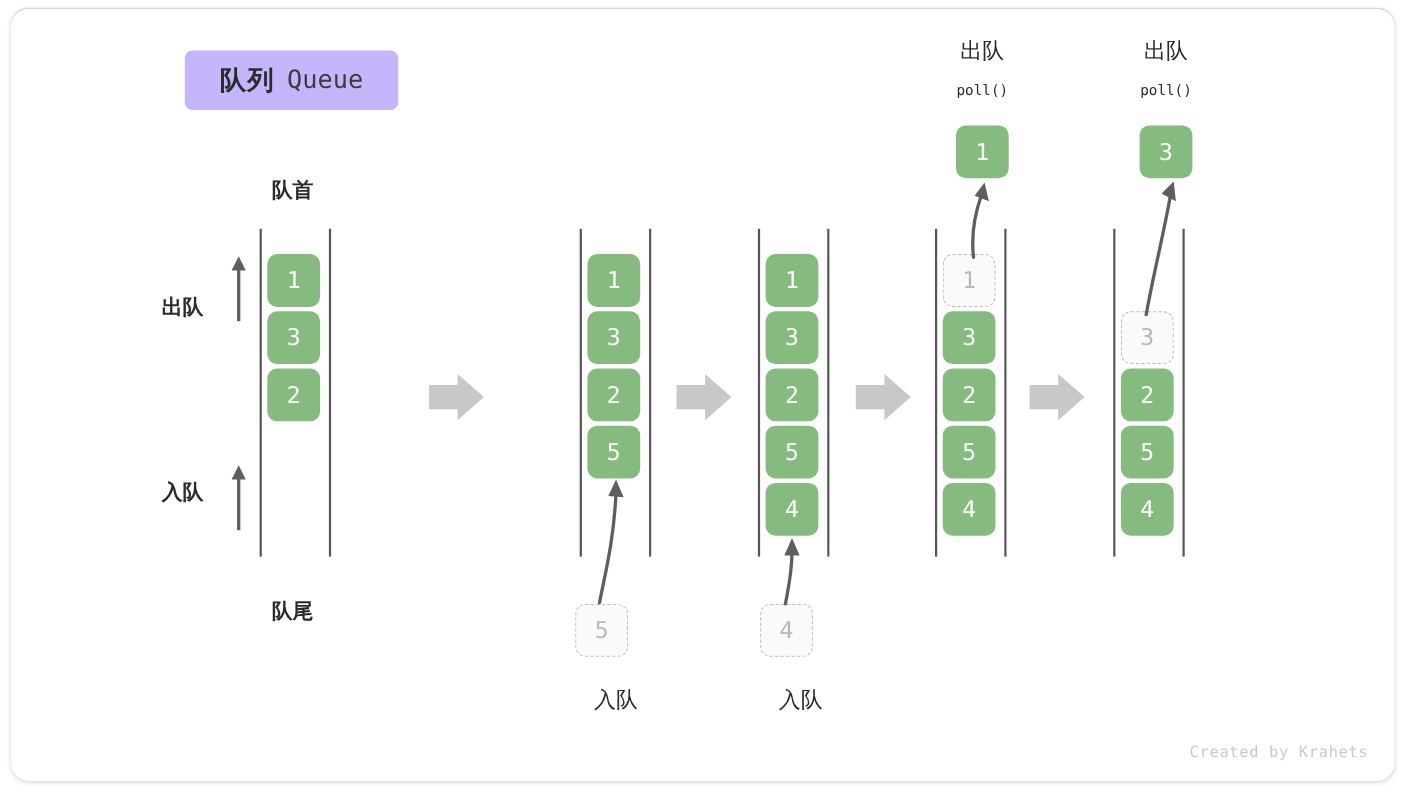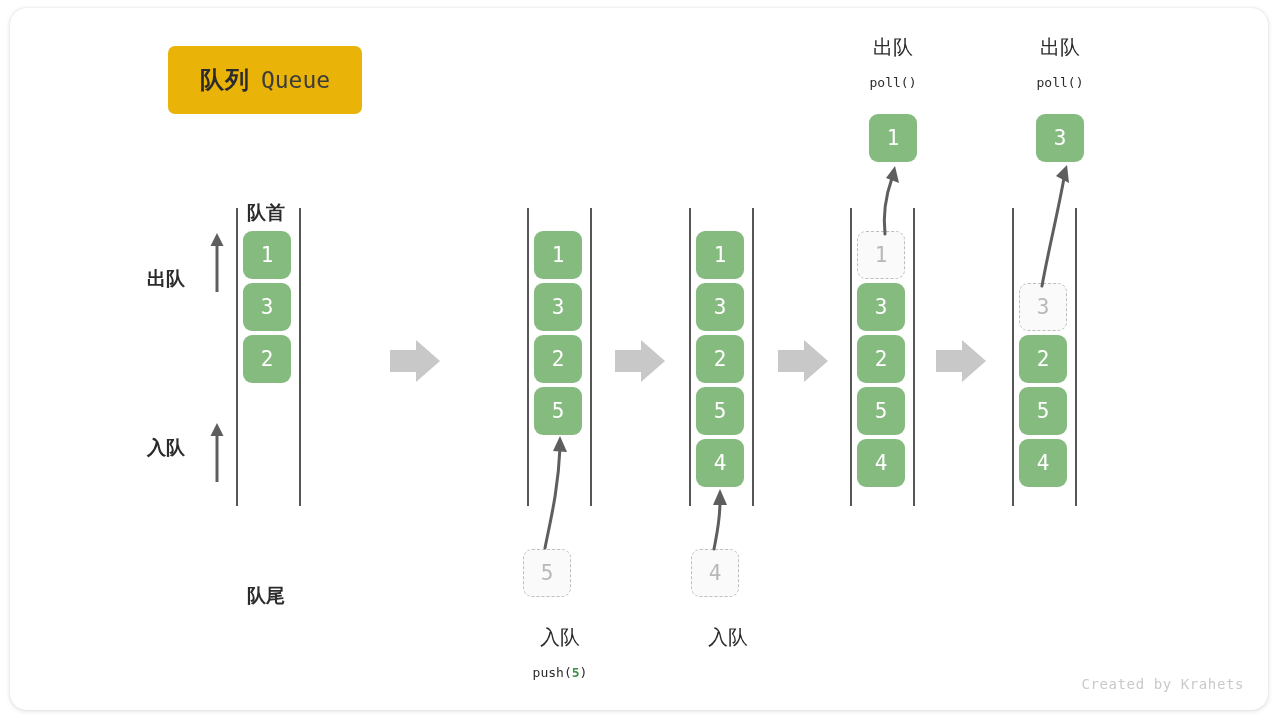--- a/index.html
+++ b/index.html
@@ -12,33 +12,33 @@
   #card{
     position:absolute;left:10px;top:8px;width:1258px;height:702px;
     background:#ffffff;border-radius:16px;
     box-shadow:0 1px 5px rgba(0,0,0,.13),0 0 1px rgba(0,0,0,.18);
   }
   #stage{position:absolute;left:0;top:0;width:1280px;height:720px;}
 
   
   .title-badge{
     position:absolute;left:168px;top:46px;
-    width:194px;height:68px;
-    background:#eab308;border-radius:7px;
+    width:194px;height:54px;
+    background:#c4b5fd;border-radius:7px;
     display:flex;align-items:center;justify-content:center;
     white-space:nowrap;
   }
   .title-cn{font-size:24px;font-weight:bold;color:#2b2b2b;letter-spacing:1px;}
   .title-en{font-size:23px;color:#3c3c3c;margin-left:11px;
             font-family:"DejaVu Sans Mono","Liberation Mono",monospace;text-align:center;}
 
   
   .cap{
     position:absolute;font-size:19px;font-weight:bold;color:#2b2b2b;
-    white-space:nowrap;text-align:center;margin-top:40px;
+    white-space:nowrap;text-align:center;
   }
   .side-label{
     position:absolute;font-size:19px;font-weight:bold;color:#2b2b2b;
     white-space:nowrap;
   }
   .op-label{
     position:absolute;text-align:center;white-space:nowrap;
     line-height:35px;
   }
   .op-cn{font-size:20px;color:#2b2b2b;font-weight:normal;}
@@ -126,21 +126,20 @@
 
   <div class="box ghost" style="left:523px;top:549px;">5</div>
 
   <svg class="stepArrow" style="left:520px;top:430px;" width="60" height="120">
     <path d="M25 118 C 30 92, 38 62, 40 18" stroke="#5e5e5e" stroke-width="3" fill="none" stroke-linecap="round"></path>
     <path d="M40 6 L47 22 L33 21 Z" fill="#5e5e5e"></path>
   </svg>
 
   <div class="op-label" style="left:445px;top:620px;width:230px;">
     <div class="op-cn">入队</div>
-    <div class="op-code"><span>push(</span><span class="op-num">5</span><span>)</span></div>
   </div>
 
   <svg class="stepArrow" style="left:615px;top:340px;" width="52" height="44">
     <path d="M0 10 L26 10 L26 0 L50 21 L26 42 L26 32 L0 32 Z" fill="#c8c8c8"></path>
   </svg>
 
   <div class="rail" style="left:689px;top:208px;height:298px;"></div>
   <div class="rail" style="left:752px;top:208px;height:298px;"></div>
 
   <div class="box" style="left:696px;top:231px;">1</div>

